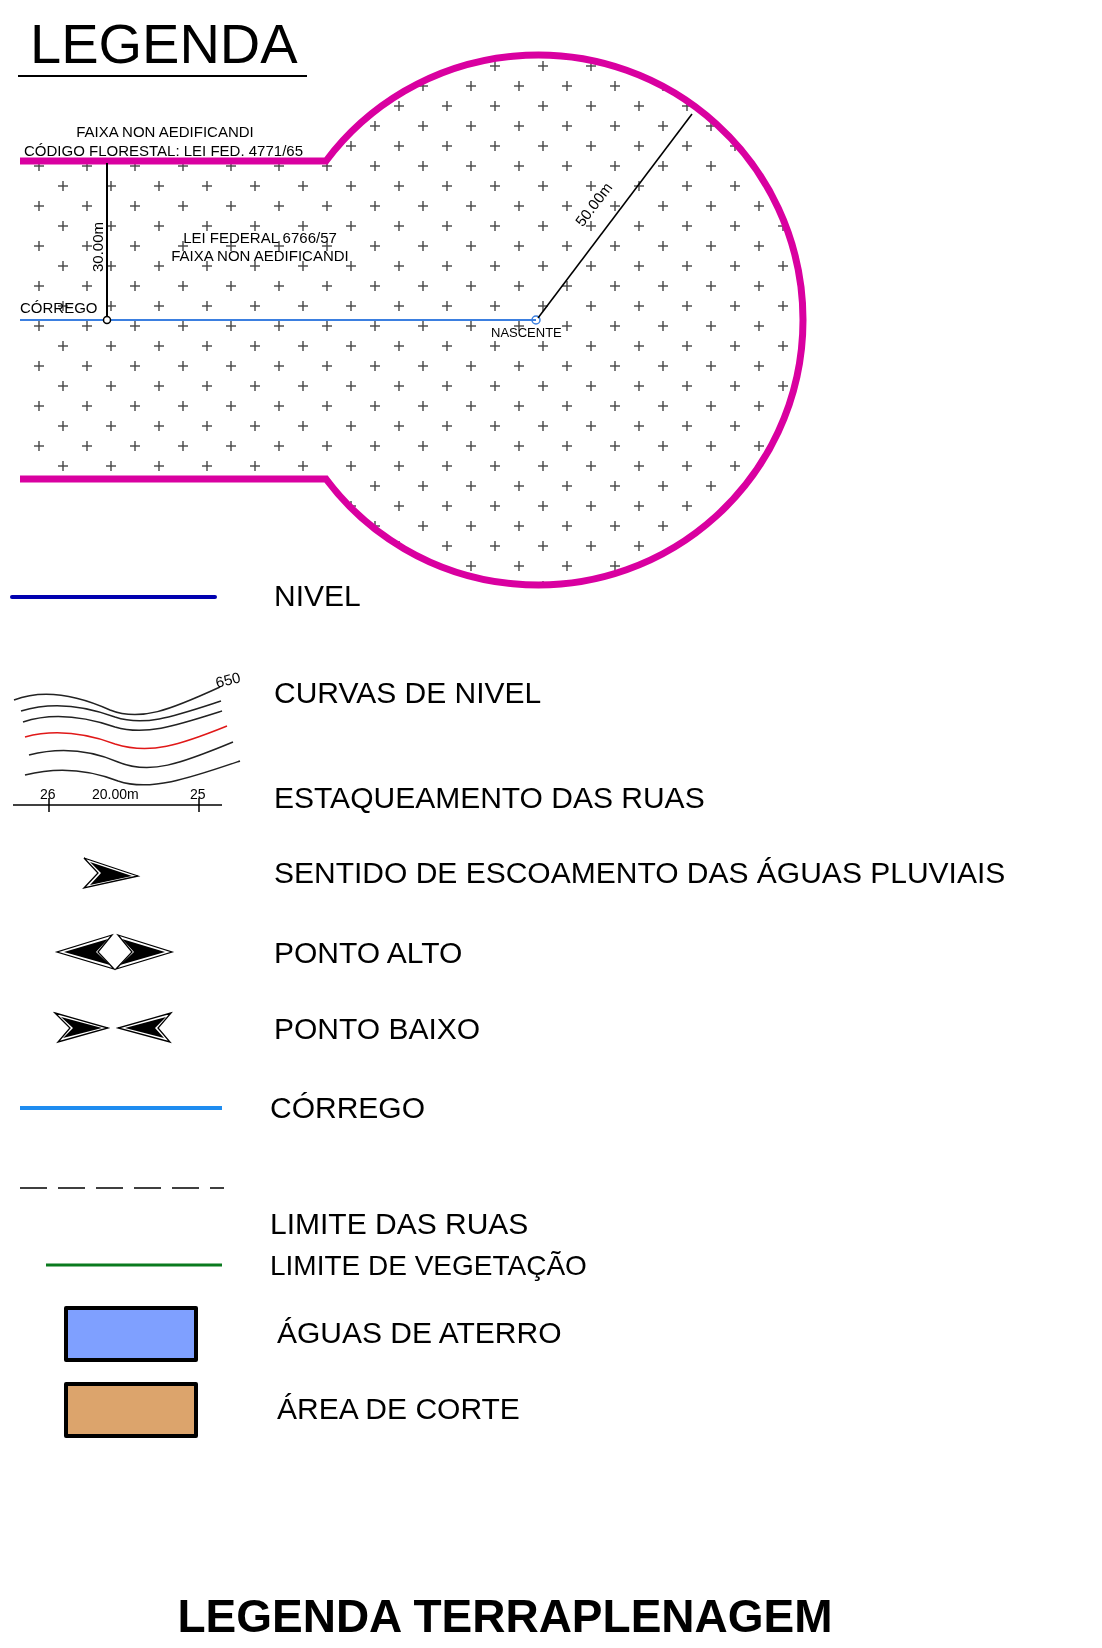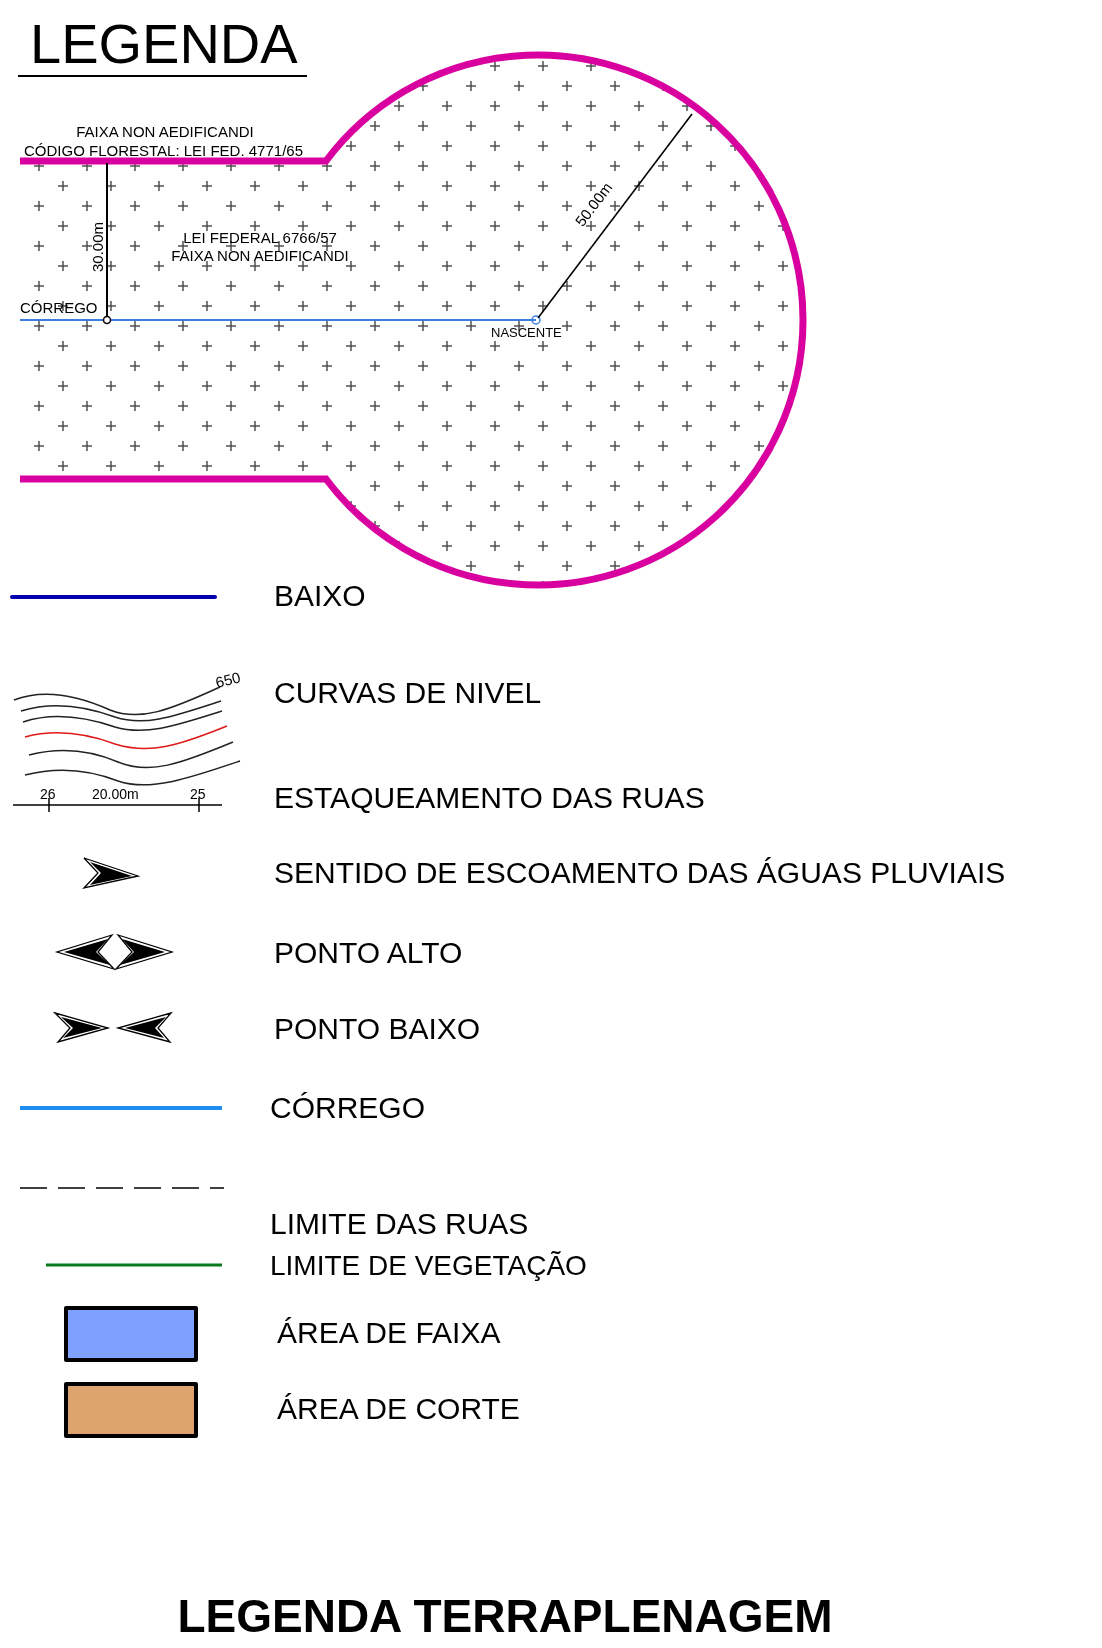--- a/index.html
+++ b/index.html
@@ -103,25 +103,25 @@
 </svg>
 
 <div class="abs" style="left:40px;top:786px;font-size:14px;line-height:16px;">26</div>
 <div class="abs" style="left:92px;top:786px;font-size:14px;line-height:16px;">20.00m</div>
 <div class="abs" style="left:190px;top:786px;font-size:14px;line-height:16px;">25</div>
 <div class="abs" style="left:218px;top:674px;font-size:15px;line-height:18px;transform:rotate(-14deg);transform-origin:left bottom;">650</div>
 
 <div class="abs swatch" style="left:64px;top:1306px;width:134px;height:56px;background:#7fa0ff;"></div>
 <div class="abs swatch" style="left:64px;top:1382px;width:134px;height:56px;background:#dca46c;"></div>
 
-<div class="abs label" style="left:274px;top:579px;">BAIXO</div>
+<div class="abs label" style="left:274px;top:579px;">NIVEL</div>
 <div class="abs label" style="left:274px;top:676px;">CURVAS DE NIVEL</div>
 <div class="abs label" style="left:274px;top:781px;">ESTAQUEAMENTO DAS RUAS</div>
 <div class="abs label" style="left:274px;top:856px;">SENTIDO DE ESCOAMENTO DAS ÁGUAS PLUVIAIS</div>
 <div class="abs label" style="left:274px;top:936px;">PONTO ALTO</div>
 <div class="abs label" style="left:274px;top:1012px;">PONTO BAIXO</div>
 <div class="abs label" style="left:270px;top:1091px;">CÓRREGO</div>
 <div class="abs label" style="left:270px;top:1171px;margin-top:36px;">LIMITE DAS RUAS</div>
 <div class="abs label small" style="left:270px;top:1249px;">LIMITE DE VEGETAÇÃO</div>
-<div class="abs label" style="left:277px;top:1316px;">ÁREA DE FAIXA</div>
+<div class="abs label" style="left:277px;top:1316px;">ÁGUAS DE ATERRO</div>
 <div class="abs label" style="left:277px;top:1392px;">ÁREA DE CORTE</div>
 
 <div class="abs bottom-title">LEGENDA TERRAPLENAGEM</div>
 
 </body></html>

